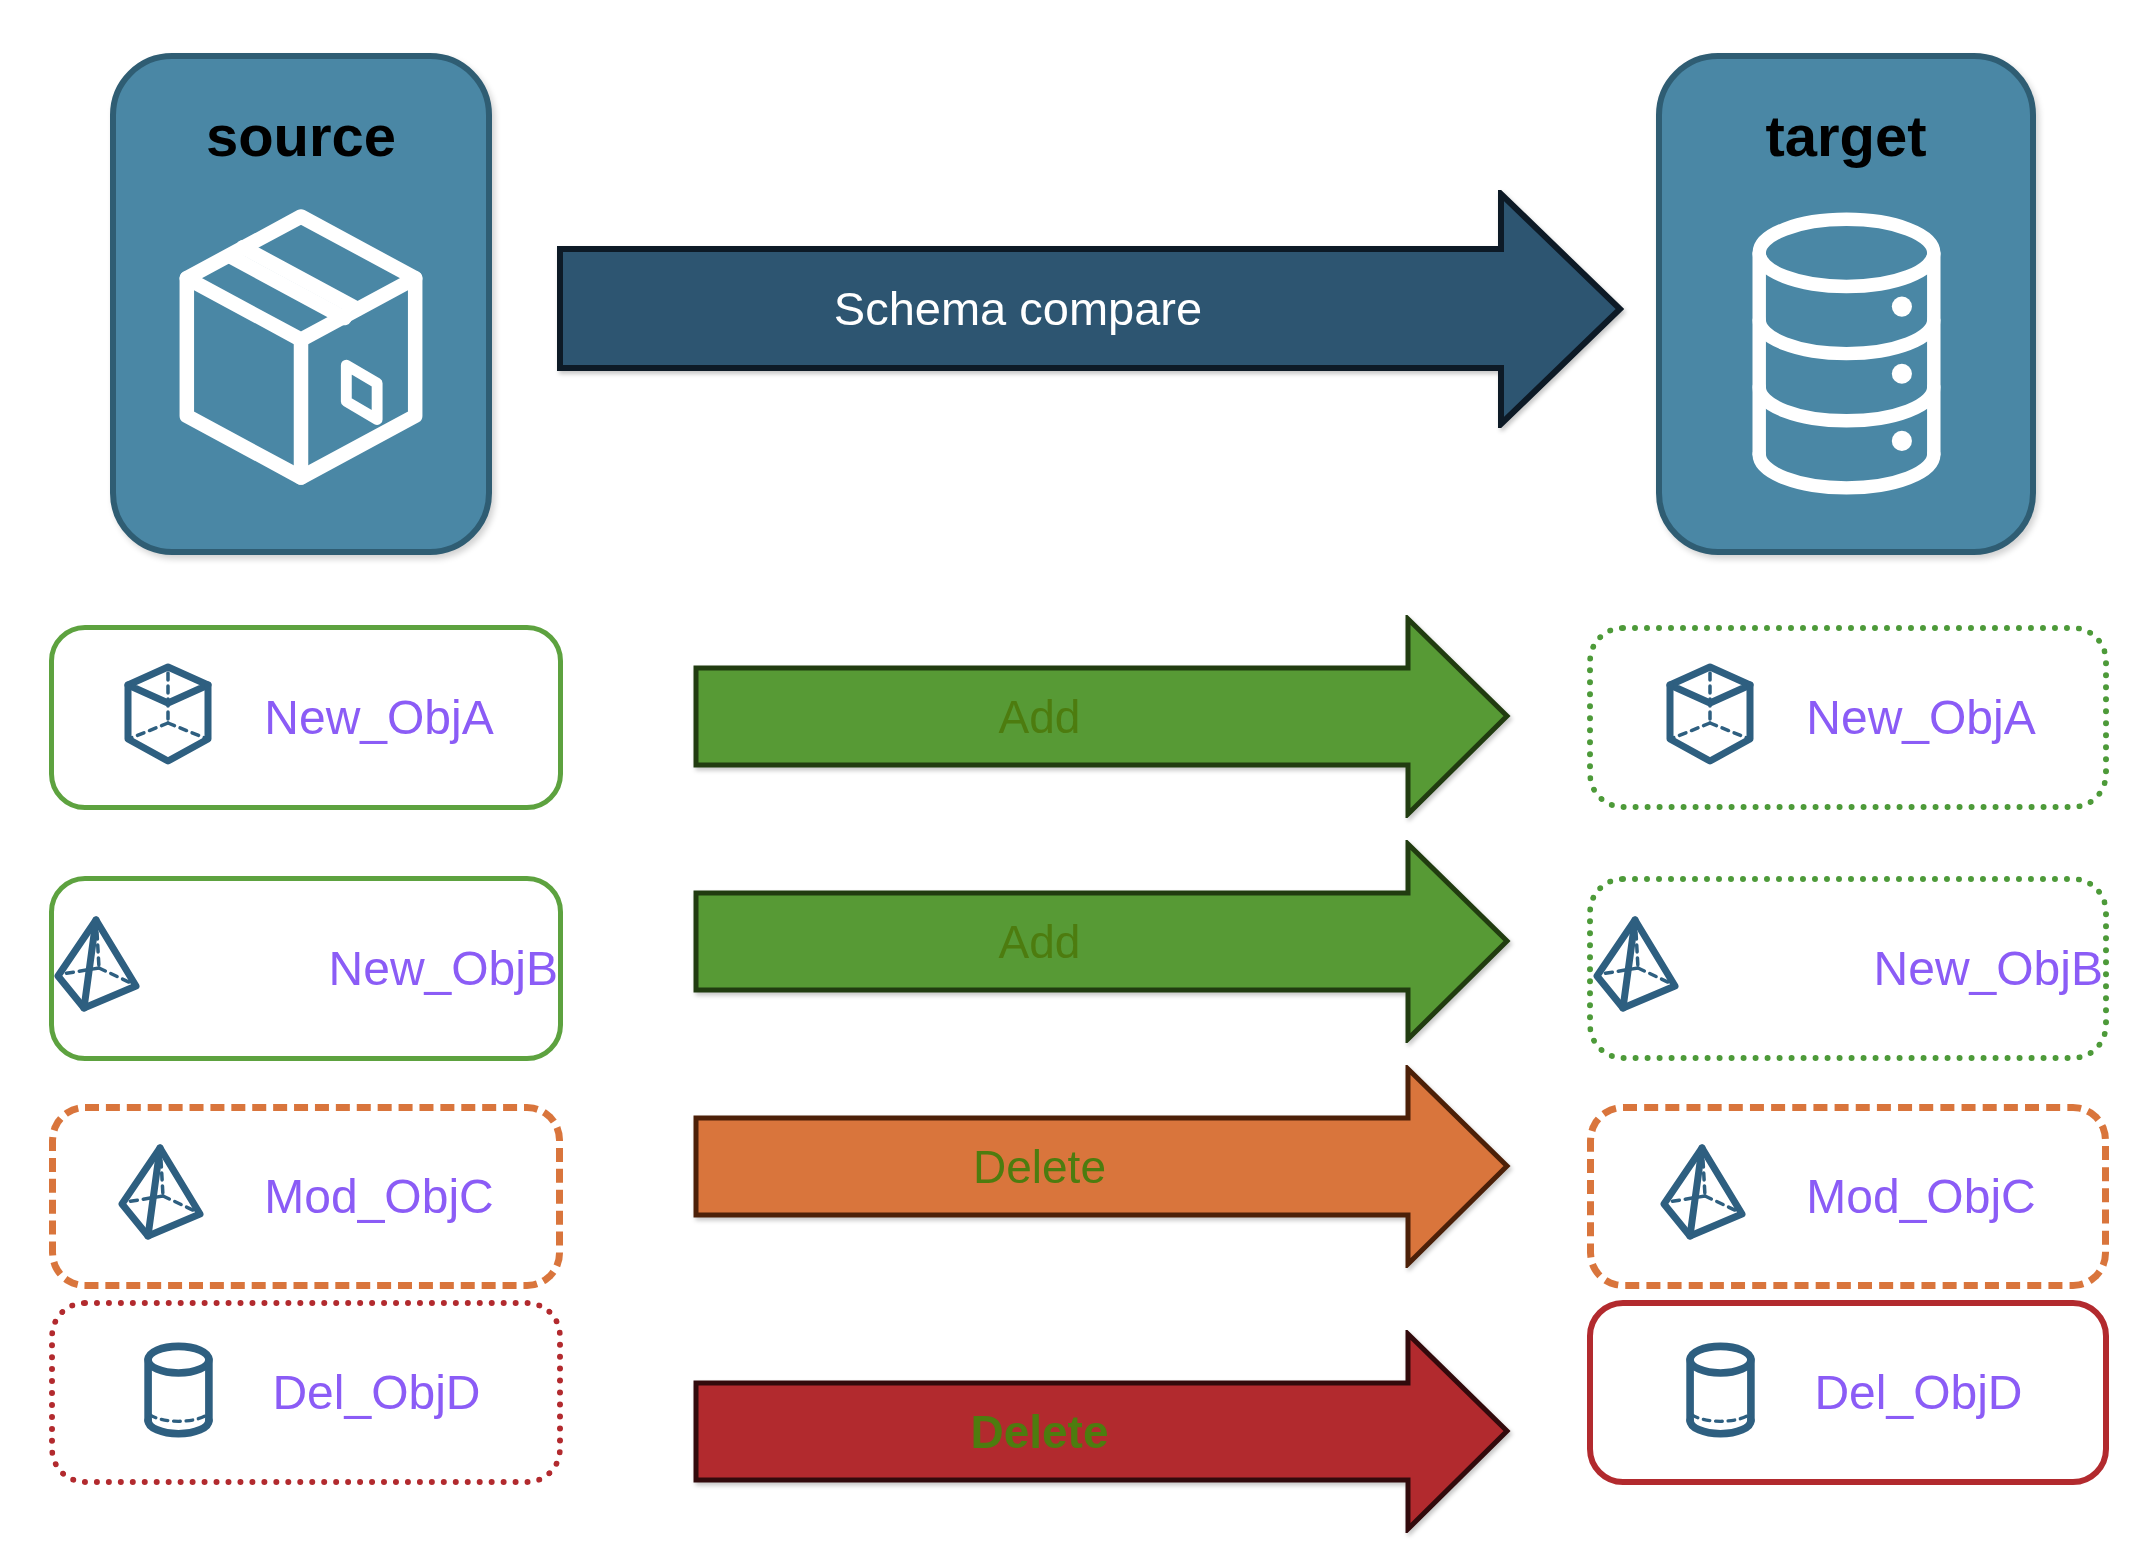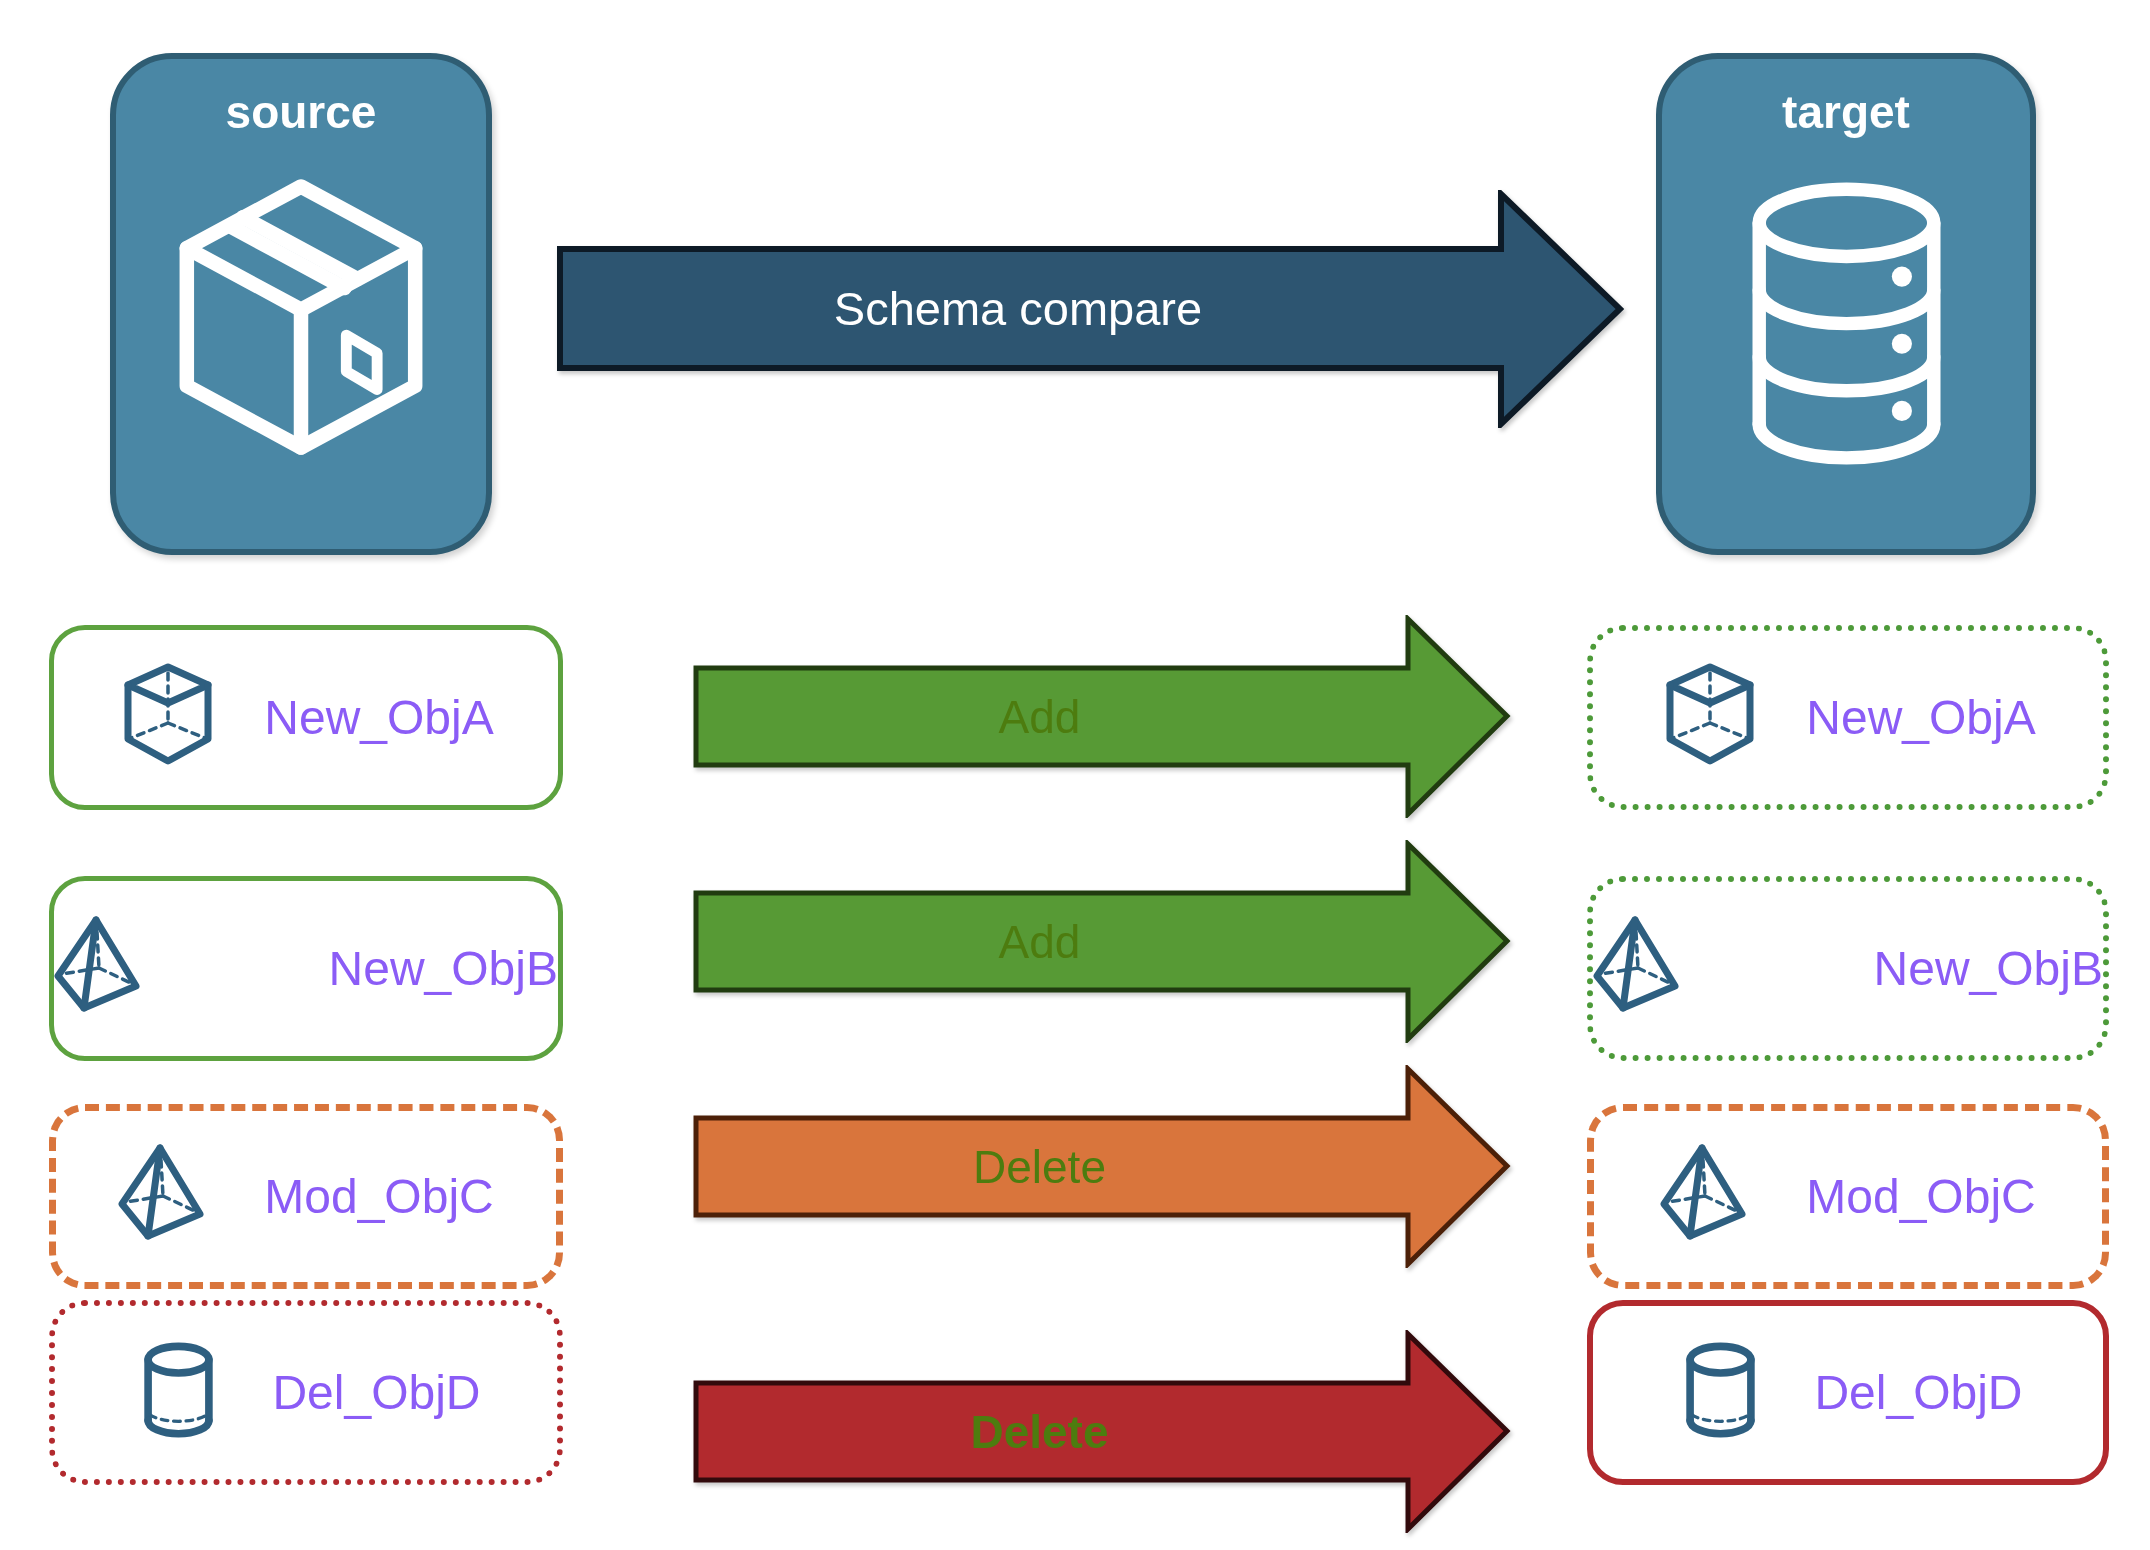--- a/index.html
+++ b/index.html
@@ -10,21 +10,21 @@
   
   .node{
     position:absolute;top:53px;height:502px;border-radius:62px;
     background:#4a87a5;border:6px solid #2f5d73;box-sizing:border-box;
     display:flex;flex-direction:column;align-items:center;
     box-shadow:3px 4px 6px rgba(0,0,0,0.18);
   }
   .node-source{left:110px;width:382px;}
   .node-target{left:1656px;width:380px;}
   .node-title{
-    margin-top:28px;color:#ffffff;font-size:46px;font-weight:700;line-height:1.1;
+    margin-top:45px;color:#000000;font-size:58px;font-weight:700;line-height:1.1;
   }
   .node-icon{margin-top:34px;}
   
   .arrow{position:absolute;padding-left:11px;}
   .arrow svg{display:block;filter:drop-shadow(2px 3px 2px rgba(0,0,0,0.22));}
   .arrow-compare{left:546px;top:190px;width:1067px;height:238px;}
   .arrow-compare .arrow-label{
     position:absolute;left:0;top:59px;width:944px;height:119px;
     display:flex;align-items:center;justify-content:center;
     color:#ffffff;font-size:47px;

